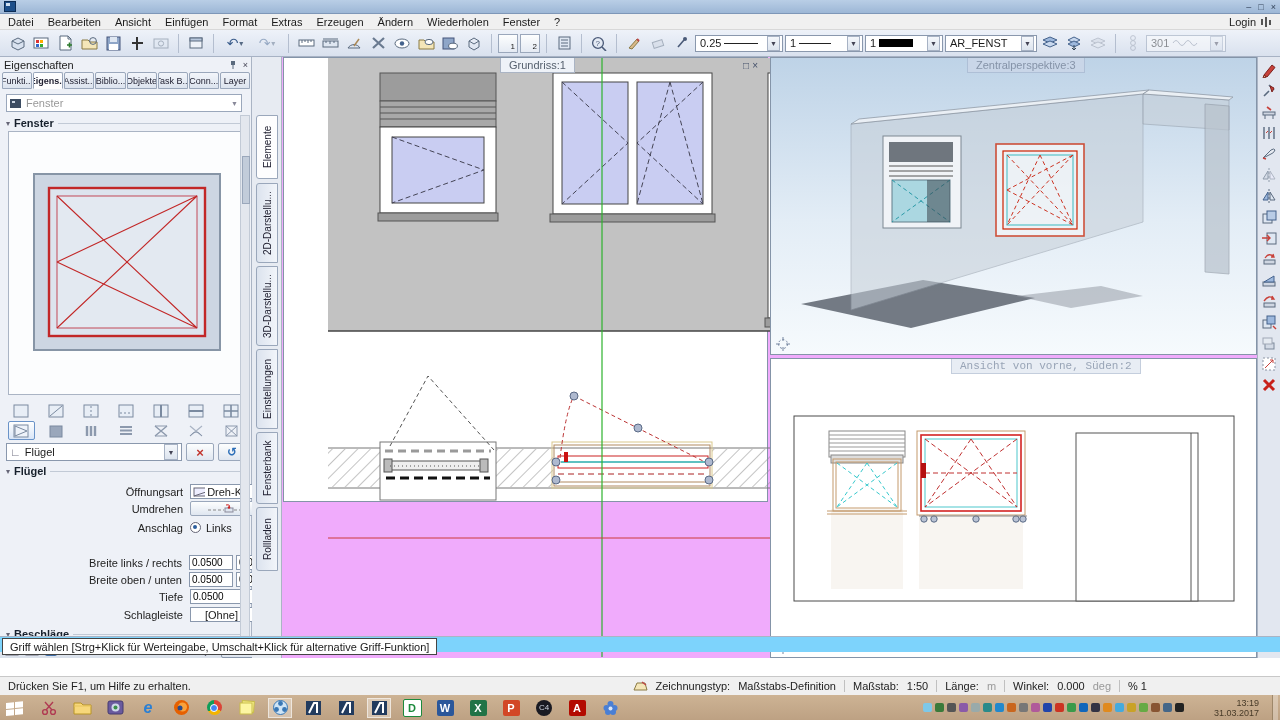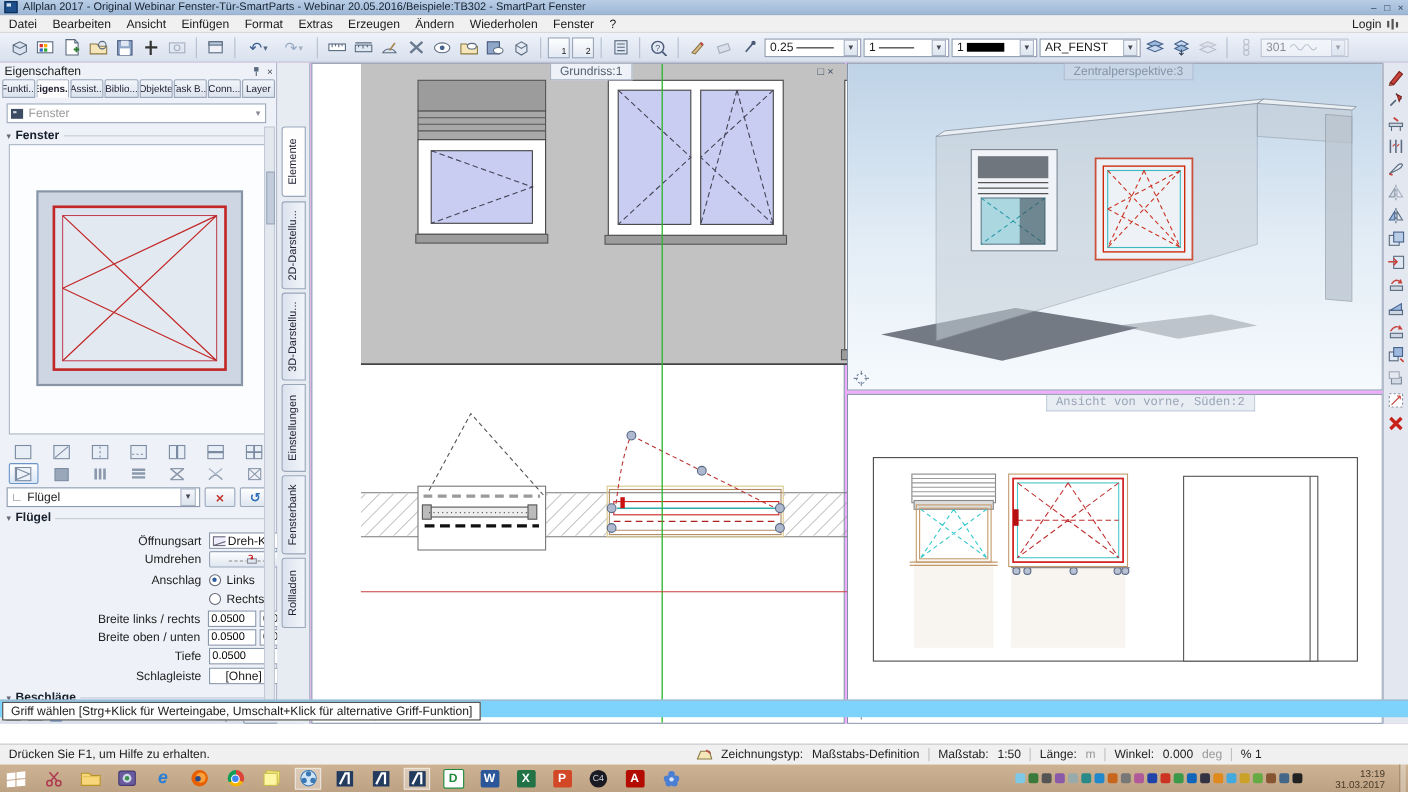--- a/index.html
+++ b/index.html
@@ -74,21 +74,21 @@
   .pscroll{left:240px;top:58px;width:10px;height:524px;background:#e3e7ee;border:1px solid #c2cad6;box-sizing:border-box;}
   .pthumb{position:absolute;left:1px;top:40px;width:6px;height:46px;background:#c2ccda;border:1px solid #9aa7bb;}
   
   .vtabs{left:252px;top:0;width:30px;height:601px;background:#e7ebf2;border-right:1px solid #aab4c4;box-sizing:border-box;}
   .vtab{position:absolute;left:4px;width:22px;background:linear-gradient(90deg,#f2f5fa,#dce3ee);border:1px solid #9aa7bb;border-radius:0 3px 3px 0;
         writing-mode:vertical-rl;transform:rotate(180deg);display:flex;align-items:center;justify-content:center;
         font-size:10px;color:#223;white-space:nowrap;overflow:hidden;box-sizing:border-box;}
   .vtab.active{background:#fdfdfe;font-weight:normal;}
   
   .vp{box-sizing:border-box;border:1px solid #8494a8;background:#fff;}
-  .vp-plan{left:283px;top:0;width:485px;height:601px;padding-left:44px;}
+  .vp-plan{left:283px;top:0;width:485px;height:445px;padding-left:44px;}
   .vp-persp{left:770px;top:0;width:487px;height:298px;}
   .vp-front{left:770px;top:301px;width:487px;height:300px;font-family:Liberation Mono, monospace;}
   .vptab{position:absolute;font-size:11px;padding:1px 8px;border:1px solid #aab4c4;border-top:none;}
   .vpctl{position:absolute;color:#44506a;font-size:10px;letter-spacing:3px;}
   
   .righttools{left:1257px;top:0;width:23px;height:601px;background:#e2e7f0;border-left:1px solid #aab4c4;box-sizing:border-box;
               display:flex;flex-direction:column;align-items:center;padding-top:3px;gap:1px;}
   .rti{width:20px;height:20px;display:flex;align-items:center;justify-content:center;}
   
   .hintrow{left:0;top:636px;width:1280px;height:16px;background:#7dd3fc;border-top:1px solid #aab4c4;box-sizing:border-box;}
@@ -109,21 +109,20 @@
   .showdesk{width:5px;height:25px;background:rgba(255,255,255,.3);border-left:1px solid rgba(120,95,60,.6);flex:none;}
   .start{width:26px;height:20px;display:flex;align-items:center;justify-content:center;flex:none;}
 </style>
 </head>
 <body>
 
 <div id="root">
 
   <div class="abs titlebar">
     <span class="appicon"></span>
-    <span>Allplan 2017 - Original Webinar Fenster-Tür-SmartParts - Webinar 20.05.2016/Beispiele:TB302 - SmartPart Fenster</span>
     <span class="winbtns">
       <span>–</span>
       <span>□</span>
       <span>×</span>
     </span>
   </div>
 
   <div class="abs menubar">
     <span>Datei</span>
     <span>Bearbeiten</span>
@@ -517,25 +516,20 @@
       <div class="frow" style="top:443px">
         <span class="flabel">Umdrehen</span>
         <span class="sbtn" style="width:78px;height:15px">
           <svg width="46" height="11">
               <path d="M2,7 h16 M28,7 h16" stroke="#888" stroke-dasharray="3 2"></path>
               <rect x="19" y="5" width="8" height="4" fill="#dfe6f0" stroke="#889"></rect>
               <path d="M23,5 q2,-4 -3,-3" fill="none" stroke="#c22"></path>
               <circle cx="23" cy="4.5" r="1.2" fill="#c22"></circle>
             </svg>
         </span>
-      </div>
-      <div class="frow" style="top:479px">
-        <span class="flabel"></span>
-        <span class="radio"></span>
-        <span>Rechts</span>
       </div>
       <div class="frow" style="top:497px">
         <span class="flabel">Breite links / rechts</span>
         <input class="finput" style="margin-right: 3px;" value="0.0500">
         <input class="finput" value="0.0500" style="">
       </div>
       <div class="frow" style="top:514px">
         <span class="flabel">Breite oben / unten</span>
         <input class="finput" style="margin-right: 3px;" value="0.0500">
         <input class="finput" value="0.0500" style="">

